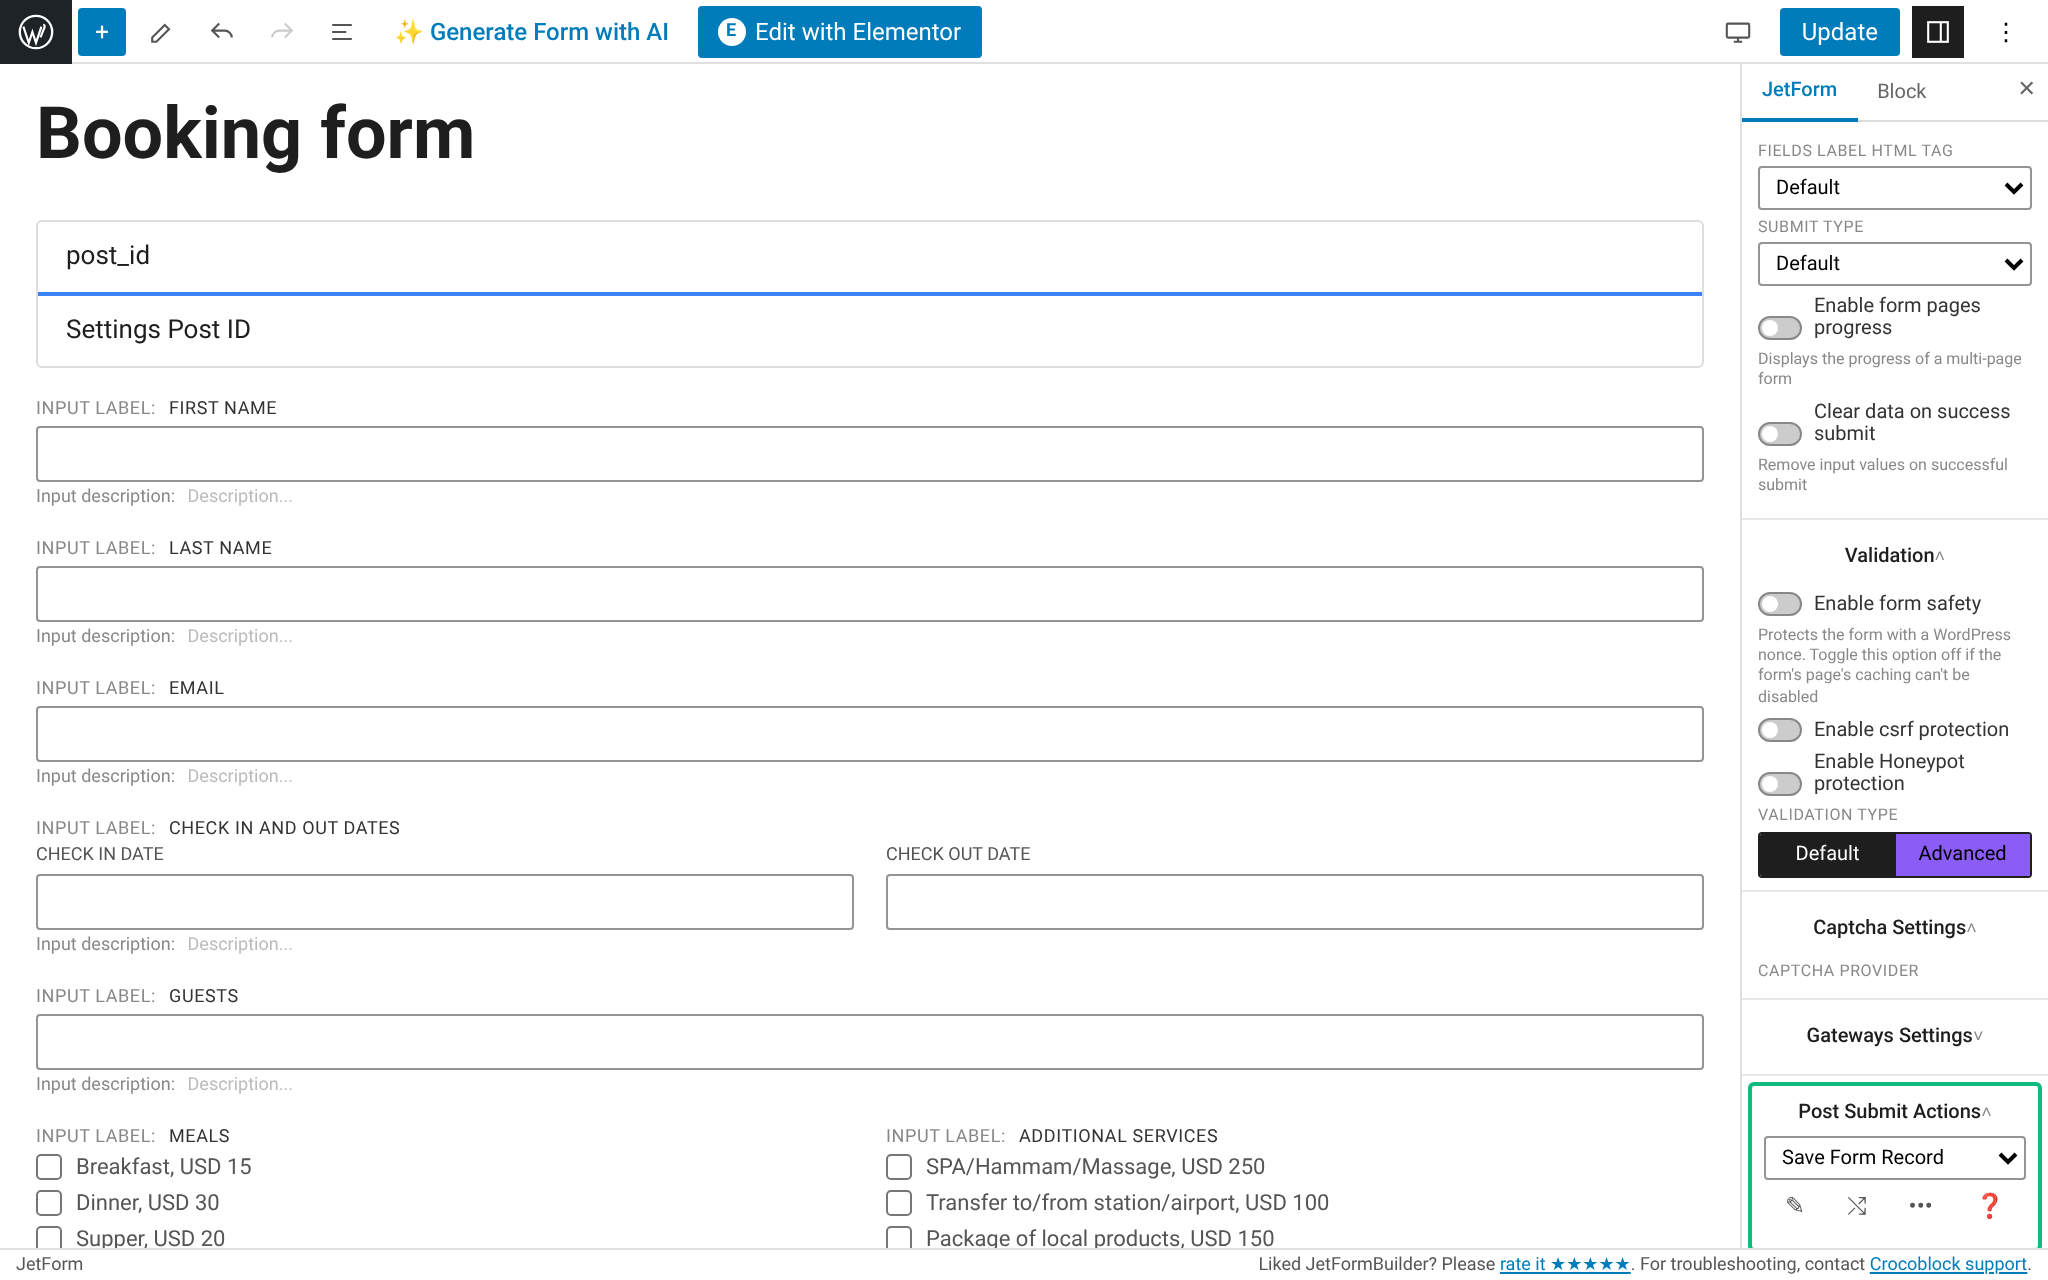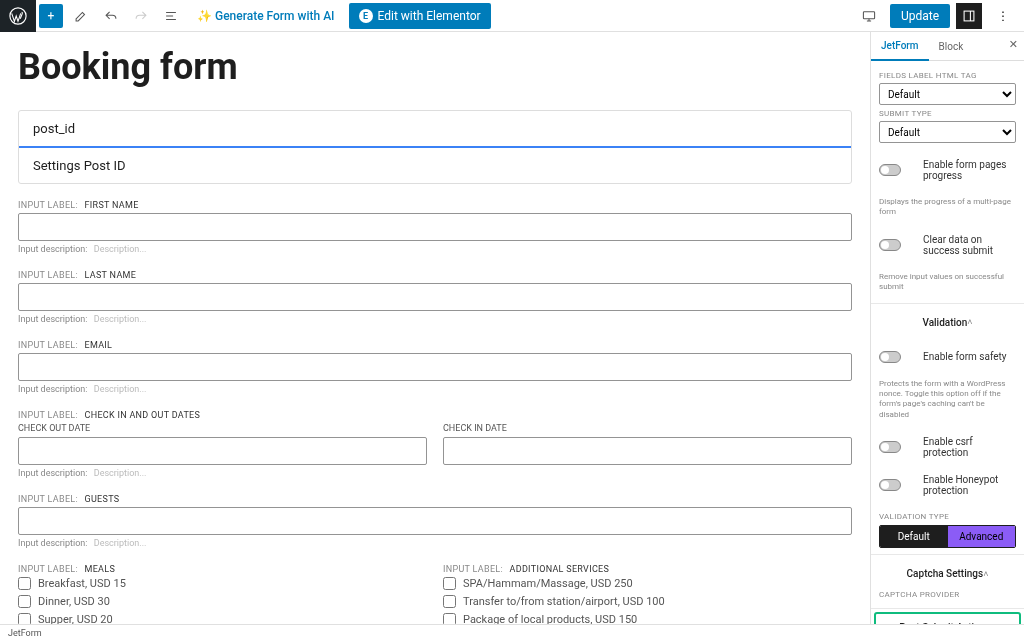--- a/index.html
+++ b/index.html
@@ -34,21 +34,21 @@
 .sidebar{width:154px;border-left:1px solid #e0e0e0;overflow-y:auto;font-size:10px;color:#1e1e1e;position:relative}
 .tabs{display:flex;border-bottom:1px solid #ddd;position:relative}
 .tabs button{flex:0 0 auto;padding:8px 10px;border:none;background:none;font-size:10px;cursor:pointer;color:#666}
 .tabs button.active{color:#007cba;border-bottom:2px solid #007cba;margin-bottom:-1px;font-weight:500}
 .tabs .close{position:absolute;right:6px;top:6px;color:#666;cursor:pointer;font-size:11px}
 .section{padding:6px 8px;border-bottom:1px solid #e8e8e8}
 .sec-title{font-weight:500;font-size:10px;color:#1e1e1e;padding:7px 0;display:flex;justify-content:center;align-items:center;cursor:pointer}
 .sec-title .chev{color:#888;font-size:9px}
 .mini-label{font-size:8px;color:#888;text-transform:uppercase;margin:4px 0 3px;letter-spacing:.3px}
 .sel{width:100%;height:22px;border:1px solid #949494;border-radius:2px;font-size:10px;padding:0 4px;background:#fff}
-.toggle-row{display:flex;align-items:center;gap:22px;margin:16px 0;font-size:10px;color:#333}
+.toggle-row{display:flex;align-items:flex-end;gap:6px;margin:5px 0;font-size:10px;color:#333}
 .toggle{width:22px;height:12px;border-radius:6px;background:#ccc;position:relative;flex-shrink:0;border:1px solid #888}
 .toggle::after{content:"";position:absolute;width:8px;height:8px;background:#fff;border-radius:50%;top:1px;left:1px}
 .help-txt{font-size:8px;color:#888;line-height:1.3;margin-bottom:4px}
 .seg{display:flex;border:1px solid #1e1e1e;border-radius:2px;overflow:hidden;margin-top:4px}
 .seg button{flex:1;border:none;padding:5px 0;font-size:10px;background:#8b5cf6;cursor:pointer}
 .seg button.active{background:#1e1e1e;color:#fff}
 .psa{border:2px solid #0FBC7E;margin:3px;border-radius:3px;padding:5px 6px 8px}
 .psa .sec-title{padding:3px 0 6px}
 .psa-icons{display:flex;justify-content:space-around;padding:6px 0;color:#555;font-size:12px}
 .footer{position:absolute;bottom:0;left:0;right:0;height:16px;background:#fff;border-top:1px solid #e0e0e0;display:flex;align-items:center;padding:0 8px;font-size:9px;color:#555}
@@ -130,25 +130,25 @@
     <input class="txtfield" style="">
     <div class="desc-row"><span>Input description:</span> <span class="ph">Description...</span></div>
 
     <div class="lbl-row"><span>INPUT LABEL:</span> <span class="val">EMAIL</span></div>
     <input class="txtfield" style="">
     <div class="desc-row"><span>Input description:</span> <span class="ph">Description...</span></div>
 
     <div class="lbl-row"><span>INPUT LABEL:</span> <span class="val">CHECK IN AND OUT DATES</span></div>
     <div class="two-col">
       <div>
+        <div class="date-label">CHECK IN DATE</div>
+        <input class="txtfield" style="">
+      </div>
+      <div>
         <div class="date-label">CHECK OUT DATE</div>
-        <input class="txtfield" style="">
-      </div>
-      <div>
-        <div class="date-label">CHECK IN DATE</div>
         <input class="txtfield" style="">
       </div>
     </div>
     <div class="desc-row"><span>Input description:</span> <span class="ph">Description...</span></div>
 
     <div class="lbl-row"><span>INPUT LABEL:</span> <span class="val">GUESTS</span></div>
     <input class="txtfield" style="">
     <div class="desc-row"><span>Input description:</span> <span class="ph">Description...</span></div>
 
     <div class="two-col">
@@ -230,20 +230,26 @@
         <button class="active">Default</button>
         <button>Advanced</button>
       </div>
     </div>
     <div class="section">
       <div class="sec-title">
           <span>Captcha Settings</span>
           <span class="chev">˄</span>
         </div>
       <div class="mini-label">CAPTCHA PROVIDER</div>
+    </div>
+    <div class="section">
+      <div class="sec-title">
+          <span>Gateways Settings</span>
+          <span class="chev">˅</span>
+        </div>
     </div>
     <div class="psa">
       <div class="sec-title">
           <span>Post Submit Actions</span>
           <span class="chev">˄</span>
         </div>
       <select class="sel"><option>Save Form Record</option></select>
       <div class="psa-icons">
         <span>✎</span>
         <span>⤭</span>
@@ -251,13 +257,16 @@
         <span>❓</span>
       </div>
       
     </div>
 
   </div>
 </div>
 
 <div class="footer">
   <span>JetForm</span>
+  <span class="right">
+    <span>Liked JetFormBuilder? Please </span><a href="#" class="stars">rate it ★★★★★</a><span>. For troubleshooting, contact </span><a href="#">Crocoblock support</a><span>.</span>
+  </span>
 </div>
 
 </body></html>

